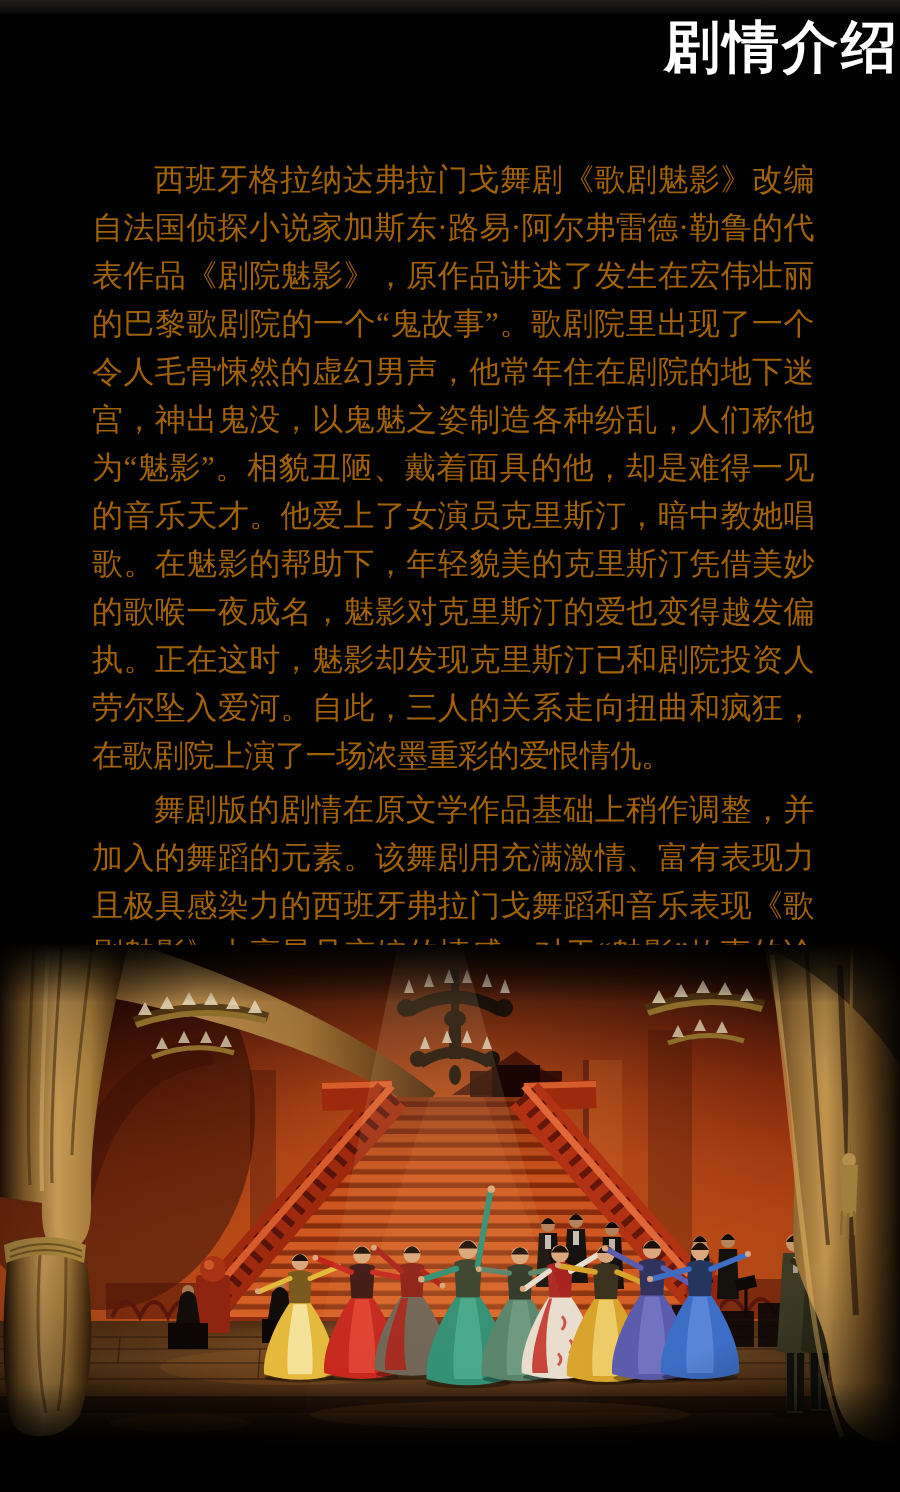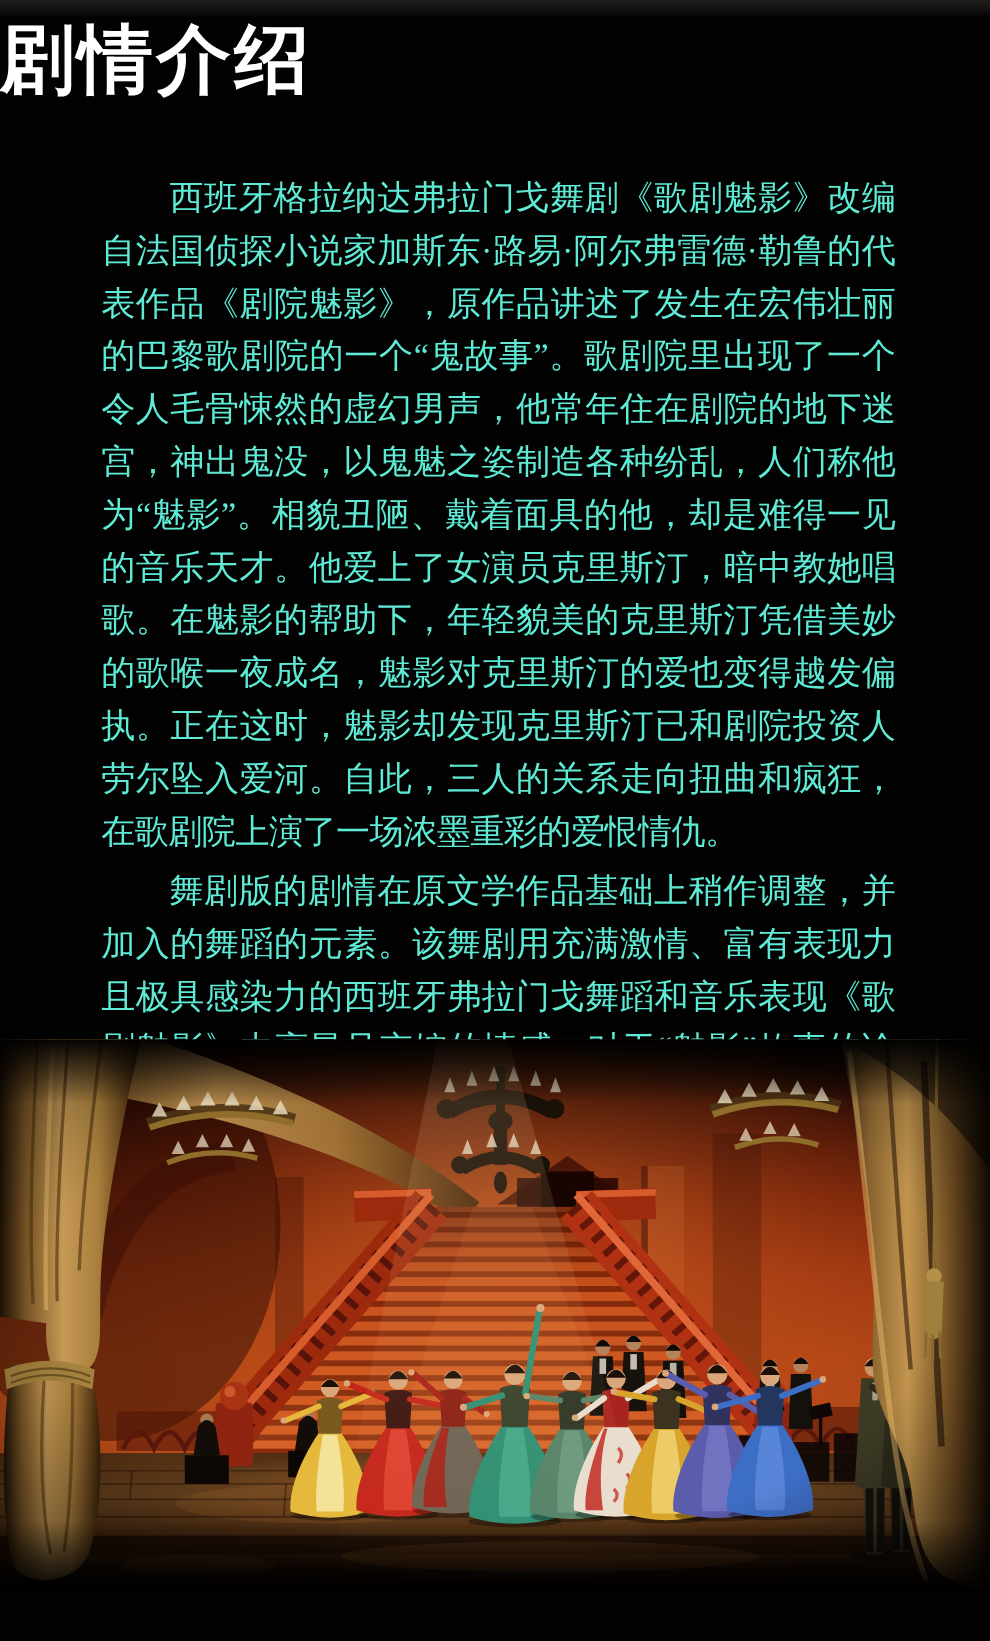--- a/index.html
+++ b/index.html
@@ -1,23 +1,23 @@
 <!DOCTYPE html>
 <html><head>
 <meta charset="utf-8">
 <style>
   html,body{margin:0;padding:0;background:#000;}
   body{width:900px;height:1492px;position:relative;overflow:hidden;
        font-family:"Liberation Serif","DejaVu Serif",serif;}
   .page{position:absolute;inset:0;background:#020202;}
   .top-strip{position:absolute;top:0;left:0;right:0;height:16px;
        background:linear-gradient(180deg,#201e1c 0%,#0a0a0a 80%,#000 100%);}
-  .title{position:absolute;top:14px;left:0;right:0;margin:0;text-align:left;
-       font-weight:900;font-size:68px;line-height:1.2;color:#ffffff;letter-spacing:3px;}
-  .body-text{position:absolute;top:156px;left:92px;right:86px;color:#5eead4;
+  .title{position:absolute;top:14px;left:0;right:0;margin:0;text-align:right;
+       font-weight:900;font-size:56px;line-height:1.2;color:#ffffff;letter-spacing:3px;}
+  .body-text{position:absolute;top:156px;left:92px;right:86px;color:#a16207;
        font-size:31px;line-height:48px;text-align:justify;letter-spacing:-0.5px;}
   .body-text p{margin:0;text-indent:2em;}
   .body-text p.p2{margin-top:6px;}
   .photo{position:absolute;top:945px;left:0;width:900px;height:505px;background:#000;}
   .photo svg{display:block;}
 </style>
 </head>
 <body>
 
 <div class="page">

